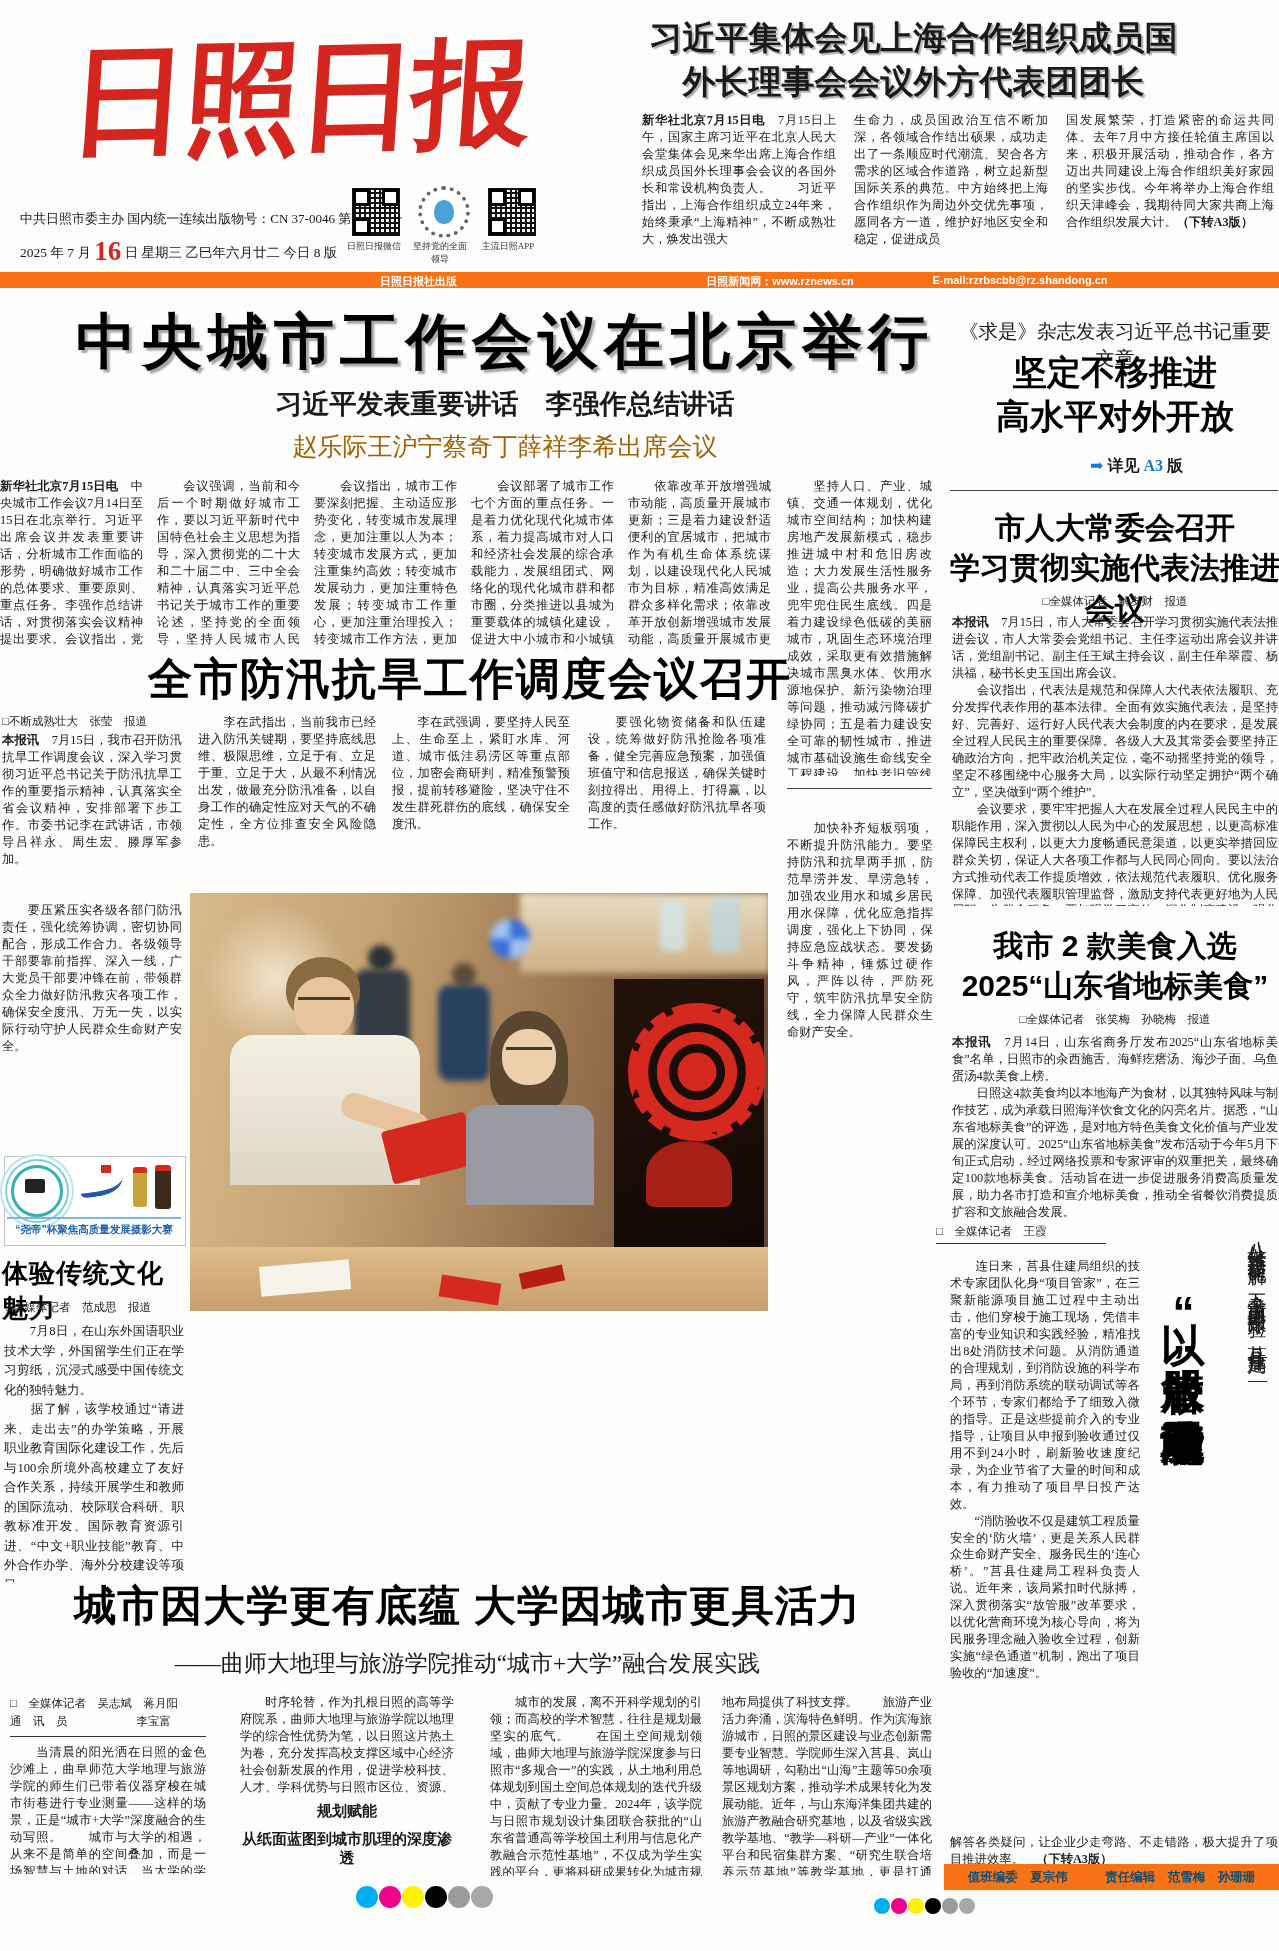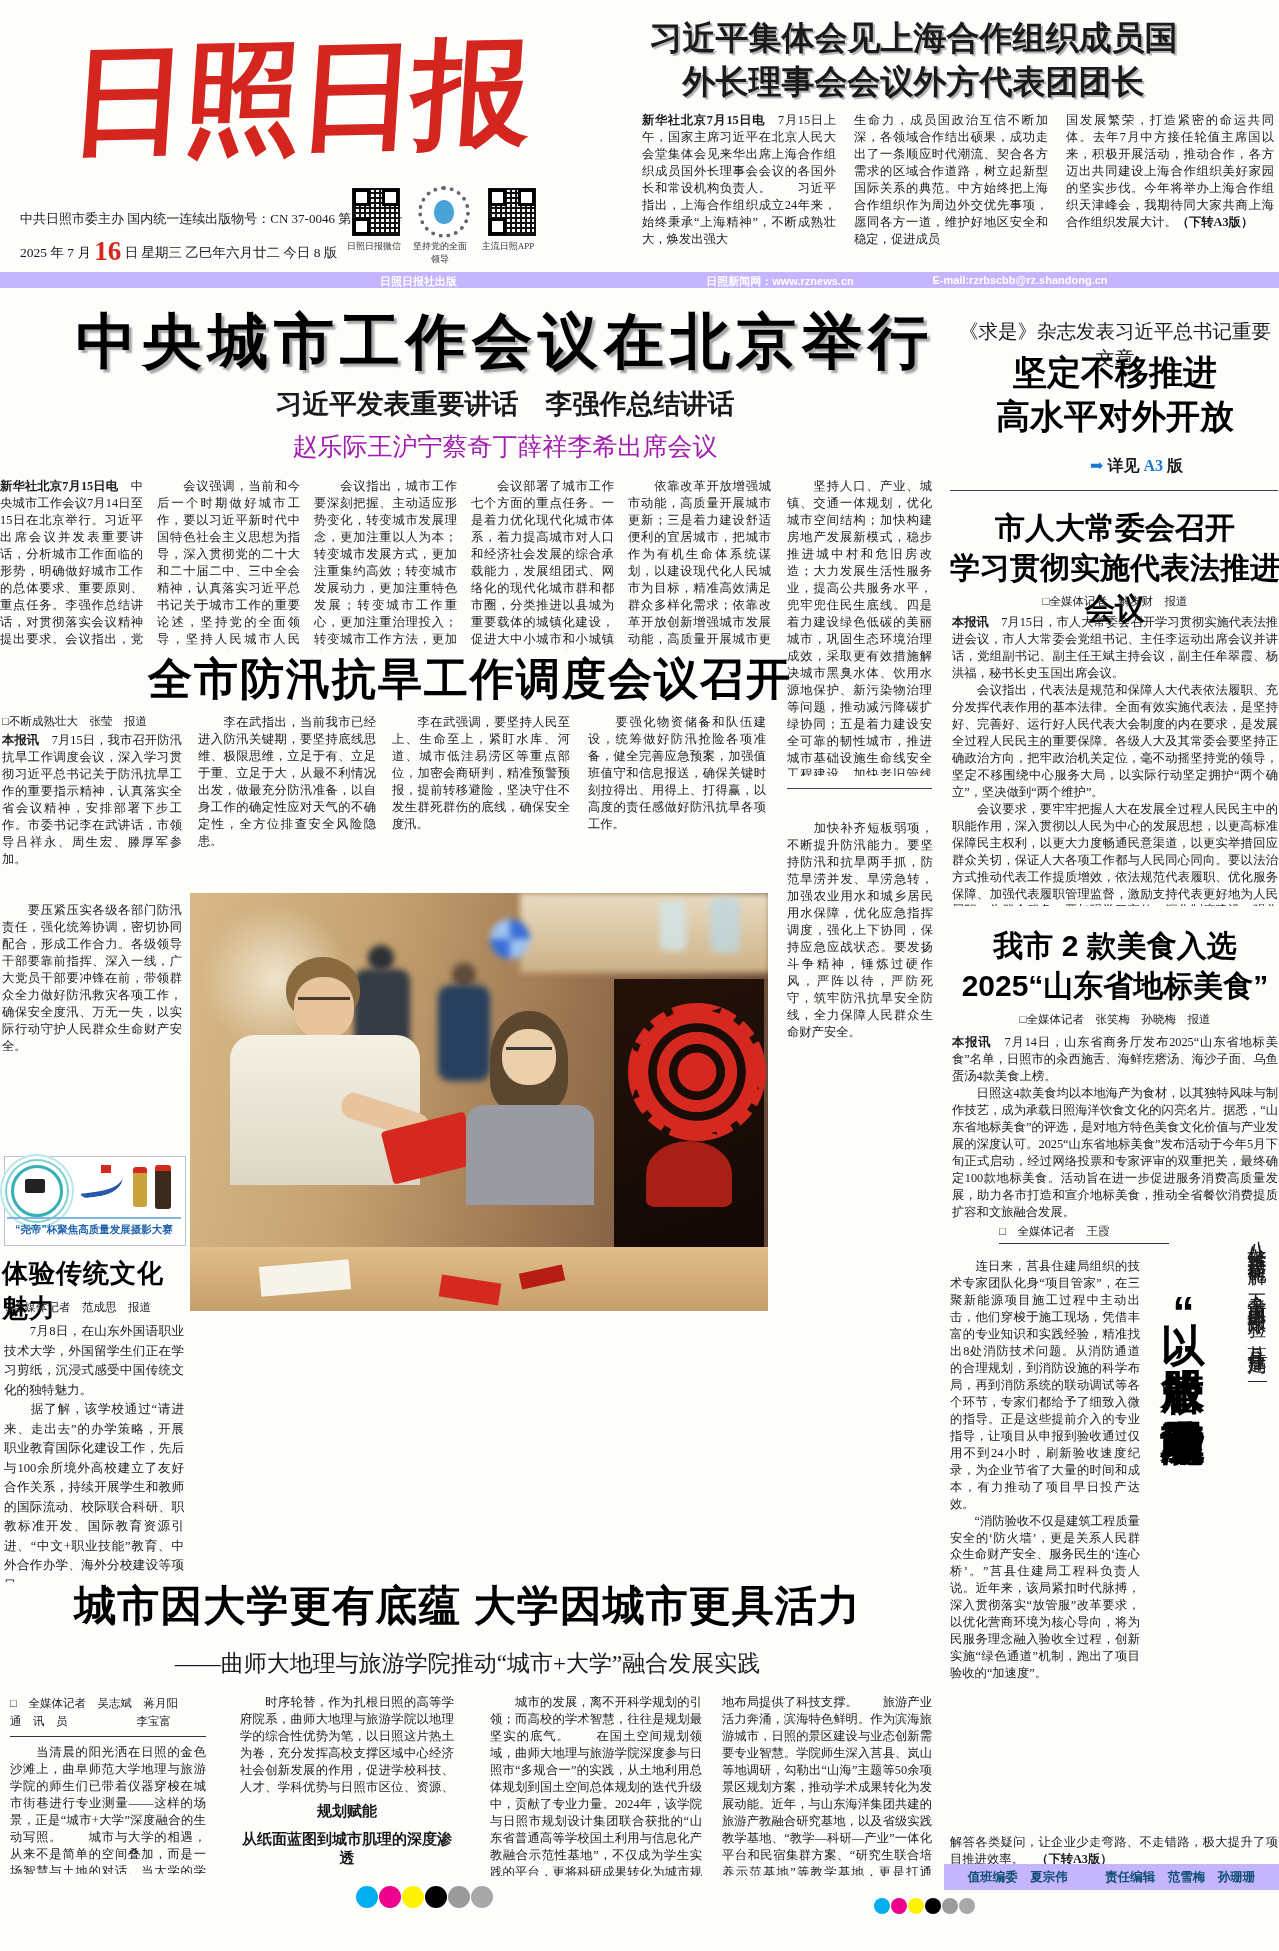--- a/index.html
+++ b/index.html
@@ -5,21 +5,21 @@
   html,body{margin:0;padding:0;background:#e8e8e8;}
   #page{position:relative;width:1279px;height:1951px;background:#fdfdfb;margin:0 auto;overflow:hidden;
         font-family:"Liberation Serif","DejaVu Serif",serif;color:#1a1a1a;}
   .abs{position:absolute;}
   .hei{font-family:"Liberation Sans","DejaVu Sans",sans-serif;}
   .ctr{text-align:center;}
   .just{text-align:justify;text-justify:inter-ideograph;}
   .col{font-size:12.3px;line-height:1.38;overflow:hidden;}
   .byline{font-size:11.5px;color:#222;}
   .rule{background:#444;height:1px;}
-  .bluebar{background:#c4b5fd;}
+  .bluebar{background:#f97316;}
   .jump{font-weight:bold;}
   
   #logo{font-size:118px;font-weight:bold;color:#d4251f;letter-spacing:-4px;
         transform:skewX(-5deg) rotate(-1.2deg);font-family:"DejaVu Serif",serif;}
   .qr{width:44px;height:44px;border:2px solid #111;
       background:
         repeating-linear-gradient(0deg,#111 0 2px,transparent 2px 5px),
         repeating-linear-gradient(90deg,#111 0 2px,#fff 2px 5px);}
   .qr .eye{position:absolute;width:11px;height:11px;border:3px solid #000;background:#fff;}
   .mini{width:44px;height:44px;border-radius:50%;border:4px dotted #666;background:#fff;}
@@ -77,21 +77,21 @@
     <span>国发展繁荣，打造紧密的命运共同体。去年7月中方接任轮值主席国以来，积极开展活动，推动合作，各方迈出共同建设上海合作组织美好家园的坚实步伐。今年将举办上海合作组织天津峰会，我期待同大家共商上海合作组织发展大计。</span><span class="jump">（下转A3版）</span>
   </div>
 
   <div class="abs bluebar" style="left:0;top:272px;width:1279px;height:16px;"></div>
   <div class="abs hei" style="left:380px;top:274px;width:160px;font-size:11px;font-weight:bold;color:#fff;">日照日报社出版</div>
   <div class="abs hei" style="left:660px;top:274px;width:240px;font-size:11px;font-weight:bold;color:#fff;text-align:center;">日照新闻网：www.rznews.cn</div>
   <div class="abs hei" style="left:900px;top:274px;width:240px;font-size:11px;font-weight:bold;color:#fff;text-align:center;">E-mail:rzrbscbb@rz.shandong.cn</div>
 
   <div class="abs hei ctr mainTitle" style="left:0;top:302px;width:1010px;font-size:60px;">中央城市工作会议在北京举行</div>
   <div class="abs hei ctr" style="left:0;top:386px;width:1010px;font-size:27px;font-weight:bold;">习近平发表重要讲话　李强作总结讲话</div>
-  <div class="abs ctr" style="left:0;top:430px;width:1010px;font-size:25px;color:#a21caf;">赵乐际王沪宁蔡奇丁薛祥李希出席会议</div>
+  <div class="abs ctr" style="left:0;top:430px;width:1010px;font-size:25px;color:#a16207;">赵乐际王沪宁蔡奇丁薛祥李希出席会议</div>
 
   <div class="abs col just" style="left:0px;top:478px;width:143px;height:172px;">
     <b>新华社北京7月15日电</b><span>　中央城市工作会议7月14日至15日在北京举行。习近平出席会议并发表重要讲话，分析城市工作面临的形势，明确做好城市工作的总体要求、重要原则、重点任务。李强作总结讲话，对贯彻落实会议精神提出要求。会议指出，党的十八大以来，我国城镇化经历了世界历史上规模最大、速度最快的进程，城市发展取得历史性成就。</span>
   </div>
   <div class="abs col just" style="left:157px;top:478px;width:143px;height:172px;">　　会议强调，当前和今后一个时期做好城市工作，要以习近平新时代中国特色社会主义思想为指导，深入贯彻党的二十大和二十届二中、三中全会精神，认真落实习近平总书记关于城市工作的重要论述，坚持党的全面领导，坚持人民城市人民建、人民城市为人民，坚持稳中求进工作总基调，以坚持城市内涵式发展为主线，以推进城市更新为重要抓手，大力推动城市结构优化、动能转换、品质提升、绿色转型、文脉赓续、治理增效，走出一条中国特色城市现代化新路子。</div>
   <div class="abs col just" style="left:314px;top:478px;width:143px;height:172px;">　　会议指出，城市工作要深刻把握、主动适应形势变化，转变城市发展理念，更加注重以人为本；转变城市发展方式，更加注重集约高效；转变城市发展动力，更加注重特色发展；转变城市工作重心，更加注重治理投入；转变城市工作方法，更加注重统筹协调。</div>
   <div class="abs col just" style="left:471px;top:478px;width:143px;height:172px;">　　会议部署了城市工作七个方面的重点任务。一是着力优化现代化城市体系，着力提高城市对人口和经济社会发展的综合承载能力，发展组团式、网络化的现代化城市群和都市圈，分类推进以县城为重要载体的城镇化建设，促进大中小城市和小城镇协调发展；二是着力建设富有活力的创新城市，精心培育创新生态，在发展新质生产力上持续用功，凭借高校科研机构的创新资源，推</div>
   <div class="abs col just" style="left:628px;top:478px;width:143px;height:172px;">　　依靠改革开放增强城市动能，高质量开展城市更新；三是着力建设舒适便利的宜居城市，把城市作为有机生命体系统谋划，以建设现代化人民城市为目标，精准高效满足群众多样化需求；依靠改革开放创新增强城市发展动能，高质量开展城市更新，走出一条中国特色城市现代化新路子。</div>
   <div class="abs col just" style="left:787px;top:478px;width:145px;height:298px;">
     <span>　　坚持人口、产业、城镇、交通一体规划，优化城市空间结构；加快构建房地产发展新模式，稳步推进城中村和危旧房改造；大力发展生活性服务业，提高公共服务水平，兜牢兜住民生底线。四是着力建设绿色低碳的美丽城市，巩固生态环境治理成效，采取更有效措施解决城市黑臭水体、饮用水源地保护、新污染物治理等问题，推动减污降碳扩绿协同；五是着力建设安全可靠的韧性城市，推进城市基础设施生命线安全工程建设，加快老旧管线改造升级；六是着力建设崇德向善的文明城市，完善历史文化保护传承体系，完善城市风貌管理制度，保护城市独特的历史文脉、自然景观；</span>
@@ -185,21 +185,21 @@
   </div>
 
   <div class="abs hei ctr secTitle" style="left:950px;top:926px;width:330px;font-size:30px;">我市 2 款美食入选</div>
   <div class="abs hei ctr secTitle" style="left:950px;top:966px;width:330px;font-size:30px;">2025“山东省地标美食”</div>
   <div class="abs byline ctr" style="left:950px;top:1012px;width:330px;">□全媒体记者　张笑梅　孙晓梅　报道</div>
   <div class="abs col just" style="left:952px;top:1034px;width:326px;height:186px;">
     <p style="margin:0;"><b>本报讯</b><span>　7月14日，山东省商务厅发布2025“山东省地标美食”名单，日照市的汆西施舌、海鲜疙瘩汤、海沙子面、乌鱼蛋汤4款美食上榜。</span></p>
     <p style="margin:0;">　　日照这4款美食均以本地海产为食材，以其独特风味与制作技艺，成为承载日照海洋饮食文化的闪亮名片。据悉，“山东省地标美食”的评选，是对地方特色美食文化价值与产业发展的深度认可。2025“山东省地标美食”发布活动于今年5月下旬正式启动，经过网络投票和专家评审的双重把关，最终确定100款地标美食。活动旨在进一步促进服务消费高质量发展，助力各市打造和宣介地标美食，推动全省餐饮消费提质扩容和文旅融合发展。</p>
   </div>
 
-  <div class="abs byline" style="left:999px;top:1224px;width:170px;border-bottom:1px solid #333;padding-bottom:4px;">□　全媒体记者　王霞</div>
+  <div class="abs byline" style="left:936px;top:1224px;width:170px;border-bottom:1px solid #333;padding-bottom:4px;">□　全媒体记者　王霞</div>
   <div class="abs col just" style="left:950px;top:1258px;width:190px;height:572px;">
     <p style="margin:0;">　　连日来，莒县住建局组织的技术专家团队化身“项目管家”，在三聚新能源项目施工过程中主动出击，他们穿梭于施工现场，凭借丰富的专业知识和实践经验，精准找出8处消防技术问题。从消防通道的合理规划，到消防设施的科学布局，再到消防系统的联动调试等各个环节，专家们都给予了细致入微的指导。正是这些提前介入的专业指导，让项目从申报到验收通过仅用不到24小时，刷新验收速度纪录，为企业节省了大量的时间和成本，有力推动了项目早日投产达效。</p>
     <p style="margin:0;">　　“消防验收不仅是建筑工程质量安全的‘防火墙’，更是关系人民群众生命财产安全、服务民生的‘连心桥’。”莒县住建局工程科负责人说。近年来，该局紧扣时代脉搏，深入贯彻落实“放管服”改革要求，以优化营商环境为核心导向，将为民服务理念融入验收全过程，创新实施“绿色通道”机制，跑出了项目验收的“加速度”。</p>
   </div>
   <div class="abs hei vert secTitle" style="left:1146px;top:1288px;width:74px;height:560px;font-size:44px;line-height:74px;">以“放管服”改革激活发展动能</div>
   <div class="abs vert" style="left:1228px;top:1226px;width:42px;height:648px;font-size:19px;letter-spacing:3px;">八处技术难题提前化解，五个重点项目即报即验，莒县住建局——</div>
   <div class="abs col just" style="left:950px;top:1834px;width:328px;height:30px;">
     <span>解答各类疑问，让企业少走弯路、不走错路，极大提升了项目推进效率。</span>　<span class="jump">（下转A3版）</span>
   </div>
 

